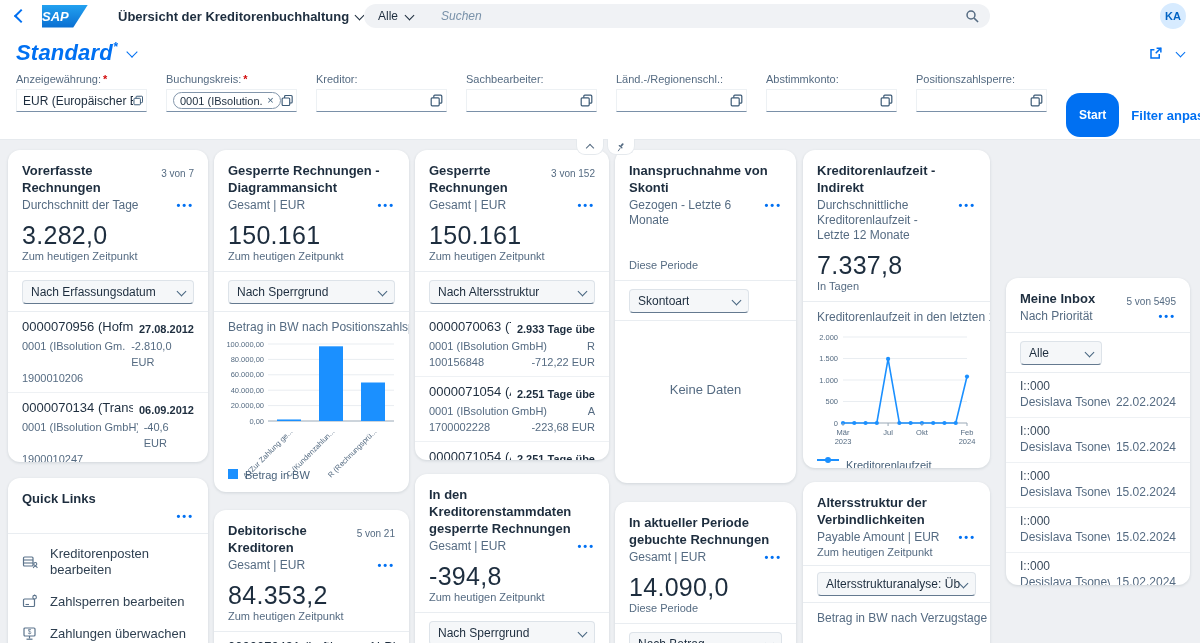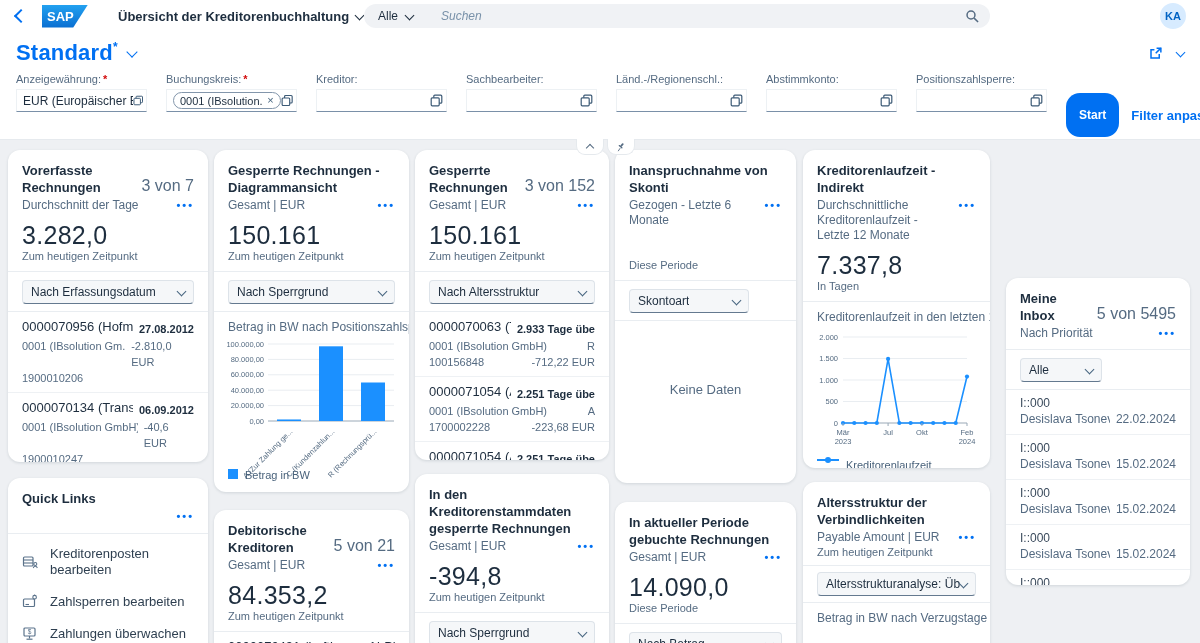--- a/index.html
+++ b/index.html
@@ -6,34 +6,34 @@
   .page{width:1200px;height:643px;position:relative;overflow:hidden;background:#fff;
         font-family:"Liberation Sans",sans-serif;color:#1d2d3e;}
   
   .shell{position:relative;height:32px;background:#fff;display:flex;align-items:center;padding:0 16px;}
   .chev{width:6px;height:6px;border-right:1.6px solid currentColor;border-bottom:1.6px solid currentColor;
         display:inline-block;transform:rotate(45deg);flex:none;margin-top:-2px;}
   .chev.up{transform:rotate(-135deg);margin-top:3px;}
   .back-chev{width:8px;height:8px;border-left:2px solid #0070f2;border-bottom:2px solid #0070f2;
         transform:rotate(45deg);margin-right:16px;cursor:pointer;flex:none;}
   .sap-logo{width:46px;height:23px;background:linear-gradient(180deg,#22a1f0,#0a6ed1);
-        clip-path:polygon(0 0,100% 0,68% 100%,0 100%);color:#fff;font-weight:bold;
-        font-size:13px;display:flex;align-items:center;padding-left:5px;box-sizing:border-box;cursor:pointer;}
+        clip-path:polygon(0 0,100% 0,68% 100%,0 100%);color:#fff;font-style:italic;font-weight:bold;
+        font-size:13px;display:flex;align-items:center;box-sizing:border-box;cursor:pointer;}
   .app-title-wrap{display:flex;align-items:center;gap:7px;margin-left:30px;cursor:pointer;color:#1d2d3e;}
   .app-title{font-size:13px;font-weight:700;}
   .search-pill{position:absolute;left:364px;top:4px;width:626px;height:24px;background:#f0f2f5;
         border-radius:13px;display:flex;align-items:center;padding:0 10px 0 14px;box-sizing:border-box;font-size:12px;cursor:text;}
   .scope{display:flex;align-items:center;gap:8px;margin-right:28px;color:#1d2d3e;cursor:pointer;}
   .search-ph{font-style:italic;color:#7891a9;flex:1;}
   .avatar{position:absolute;right:14px;top:3px;width:26px;height:26px;border-radius:50%;background:#d7ebff;
         color:#0062c3;font-size:11px;font-weight:700;display:flex;align-items:center;justify-content:center;cursor:pointer;}
   
   .header-area{position:relative;background:#fff;padding:4px 16px 0;height:108px;box-sizing:border-box;
         border-bottom:1px solid #e6eaee;}
-  .variant-row{display:flex;align-items:center;justify-content:space-between;height:34px;}
+  .variant-row{display:flex;align-items:center;justify-content:space-between;height:34px;font-style:italic;}
   .variant-left{display:flex;align-items:center;gap:10px;color:#0070f2;cursor:pointer;}
   .variant-title{font-size:22px;font-weight:800;color:#0070f2;letter-spacing:.2px;}
   .variant-title .dirty{font-size:12px;vertical-align:top;}
   .variant-actions{display:flex;align-items:center;gap:14px;color:#0070f2;}
   .filter-row{display:flex;gap:19px;margin-top:3px;}
   .ffield{width:131px;flex:none;}
   .flabel{font-size:11px;color:#556b82;margin-bottom:4px;white-space:nowrap;overflow:hidden;}
   .req{color:#d20a0a;margin-left:2px;font-weight:700;}
   .finput{height:21px;background:#fff;border:1px solid #edf1f4;border-bottom:1px solid #7a90a8;
         display:flex;align-items:center;justify-content:space-between;padding:0 3px 0 6px;font-size:12px;cursor:text;}
@@ -55,21 +55,21 @@
   .col-5{width:187px;}.col-6{width:184px;margin-left:10px;margin-right:0;}
   .card{background:#fff;border-radius:12px;box-shadow:0 1px 3px rgba(34,54,73,.14);display:flex;
         flex-direction:column;overflow:hidden;flex:none;}
   .card.grow{flex:1;margin-bottom:-14px;}
   .h312{height:312px;}.h342{height:342px;}.h310{height:310px;}.h333{height:333px;}.h318{height:318px;}.h307{height:307px;}
   .mt16{margin-top:16px;}.mt18{margin-top:18px;}.mt14{margin-top:14px;}.mt19{margin-top:19px;}
   .spacer6{height:128px;flex:none;}
   .chead{padding:12px 14px 0;}
   .trow{display:flex;justify-content:space-between;gap:8px;align-items:flex-start;}
   .c-title{font-size:13px;font-weight:700;color:#1d2d3e;line-height:17px;}
-  .c-count{font-size:16px;color:#556b82;white-space:nowrap;margin-top:15px;}
+  .c-count{font-size:10px;color:#556b82;white-space:nowrap;margin-top:6px;}
   .srow{display:flex;justify-content:space-between;gap:8px;align-items:flex-start;margin-top:2px;}
   .c-sub{font-size:12px;color:#556b82;line-height:15px;}
   .dots{color:#0070f2;font-weight:700;letter-spacing:2px;font-size:11px;cursor:pointer;line-height:14px;}
   .dots::before{content:"\2022\2022\2022";}
   .kpi{font-size:25px;color:#1d2d3e;margin-top:8px;letter-spacing:.3px;line-height:28px;min-height:28px;}
   .kpi-sub{font-size:11px;color:#556b82;margin-top:1px;line-height:13px;}
   .hdiv{height:1px;background:#e9edf1;margin-top:8px;flex:none;}
   .sel-wrap{padding:8px 14px 7px;flex:none;}
   .select{height:24px;background:#f5f7f9;border:1px solid #dde3e9;border-bottom-color:#64798f;border-radius:4px;
         display:flex;align-items:center;justify-content:space-between;padding:0 8px;font-size:12px;

